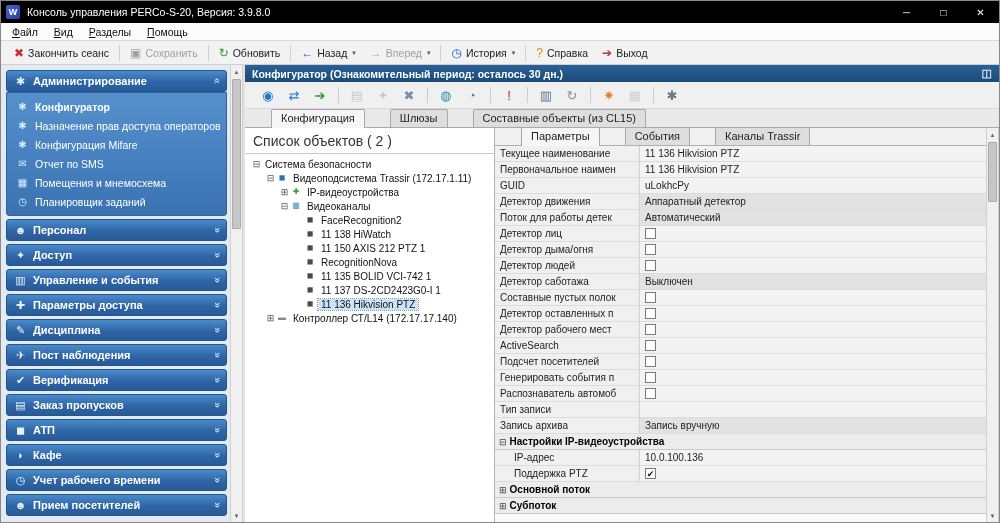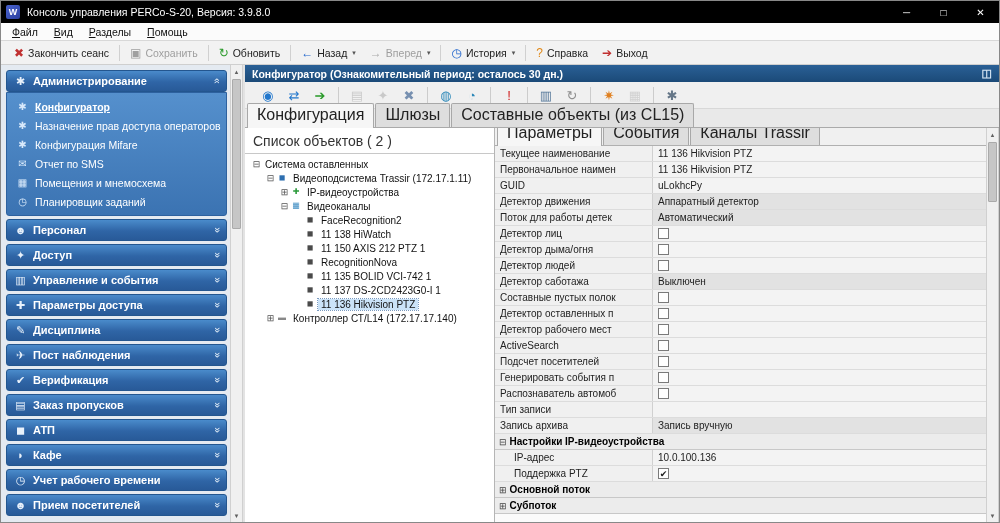--- a/index.html
+++ b/index.html
@@ -36,56 +36,56 @@
     display:flex; align-items:center; padding:0 6px; }
   .sb-ico { width:15px; font-size:11px; color:#e8f1fb; text-align:center; line-height:1; }
   .sb-lbl { flex:1; color:#fff; font-size:11px; font-weight:bold; margin-left:5px; white-space:nowrap; overflow:hidden; }
   .sb-chev { color:#e6f0fa; font-size:10px; line-height:1; }
   .sb-chev.up { transform:rotate(-90deg); }
   .sb-chev.down { transform:rotate(90deg); }
   .sb-panel { background:linear-gradient(180deg,#5590cd,#3b73b2); border-radius:0 0 3px 3px; border:1px solid #2d619f;
     margin:-3px 0 3px 0; padding:4px 0 4px 0; }
   .sb-item { height:19px; display:flex; align-items:center; padding-left:9px; gap:6px; color:#fff; font-size:10.5px; white-space:nowrap; }
   .sb-item-ico { width:13px; font-size:10px; text-align:center; color:#d8e9fb; line-height:1; }
-  .sb-item.sel .sb-item-lbl { font-weight:bold; text-decoration:underline; }
+  .sb-item.sel .sb-item-lbl { font-weight:bold; }
   
   .v-scroll { width:13px; background:#f0f0f0; border-left:1px solid #d0d0d0; border-right:1px solid #d0d0d0;
     display:flex; flex-direction:column; align-items:center; }
   .v-scroll .arrow { height:13px; width:100%; font-size:6px; color:#606060; display:flex; align-items:center; justify-content:center; }
   .v-scroll .thumb { width:9px; background:#c6c6c6; border:1px solid #aaa; border-radius:1px; }
   .v-scroll .track { flex:1; width:100%; display:flex; justify-content:center; padding-top:1px; }
   
   .main { flex:1; margin-left:2px; display:flex; flex-direction:column; background:#f0f0f0; overflow:hidden; }
   .main-header { height:17px; background:linear-gradient(180deg,#2a6096,#1b4a78); color:#fff;
     font-size:10.5px; font-weight:bold; display:flex; align-items:center; padding:0 7px;gap:36px; }
   .hdr-ico { margin-left:auto; color:#d7e6f4; font-size:11px; }
   .main-toolbar { height:27px; background:#f0f0f0; border-bottom:1px solid #d8d8d8; display:flex; align-items:center; padding:0 10px; }
   .mt-btn { width:22px; text-align:center; font-size:13px; line-height:1; margin:0 2px; }
   .mt-btn.disabled { opacity:.45; }
   .mt-sep { width:1px; height:16px; background:#ccc; margin:0 5px; }
   
   .tabs-row { height:19px; background:#e9e9e9; display:flex; align-items:flex-end; padding-left:2px; border-bottom:1px solid #aaa; }
-  .tab { padding:2px 9px 3px; font-size:16px; color:#222; background:#dedede; border:1px solid #a8a8a8; border-bottom:none;
-    border-radius:2px 2px 0 0; margin-right:1px; white-space:nowrap; }
+  .tab { padding:2px 9px 3px; font-size:11px; color:#222; background:#dedede; border:1px solid #a8a8a8; border-bottom:none;
+    border-radius:2px 2px 0 0; margin-right:1px; white-space:nowrap;margin-left:24px; }
   .tab.active { background:#f6f6f6; margin-bottom:-1px; padding-bottom:4px; }
   
   .content { flex:1; display:flex; background:#fff; overflow:hidden; }
   .tree-panel { width:250px; border-right:1px solid #b5b5b5; background:#fff; padding-top:2px; overflow:hidden; }
   .tree-title { font-size:14px; color:#333; padding:3px 8px 4px; border-bottom:1px solid #c8c8c8; margin-bottom:3px; }
   .tree-row { height:14px; display:flex; align-items:center; font-size:10px; color:#111; white-space:nowrap; }
   .tree-exp { width:11px; font-size:9px; color:#555; text-align:center; line-height:1; }
   .tree-ico { width:12px; font-size:8px; text-align:center; line-height:1; margin-right:2px; }
   .tree-lbl { padding:0 3px; }
   .tree-row.sel .tree-lbl { background:#cbe3f8; outline:1px dotted #7a9ac0; }
   
   .props-panel { flex:1; display:flex; flex-direction:column; overflow:hidden; }
   .props-tabs { height:18px; background:#f0f0f0; display:flex; align-items:flex-end; padding-left:2px; border-bottom:1px solid #b0b0b0; }
   .props-grid { flex:1; background:#fbfbfb; overflow:hidden; }
   .prop-row { display:flex; height:16px; border-bottom:1px solid #dcdcdc; background:#f3f3f3; font-size:10px; }
-  .prop-label { width:158px; padding-left:5px; border-right:1px solid #d0d0d0; color:#222; display:flex; align-items:center;
+  .prop-label { width:145px; padding-left:5px; border-right:1px solid #d0d0d0; color:#222; display:flex; align-items:center;
     white-space:nowrap; overflow:hidden; background:#f0f0f0; }
   .prop-label.indent { padding-left:19px; }
   .prop-value { flex:1; padding-left:5px; display:flex; align-items:center; color:#222; white-space:nowrap; overflow:hidden; }
   .prop-value.combo { background:#e2e2e2; }
   .prop-check { width:11px; height:11px; border:1px solid #7a7a7a; background:#fff; font-size:9px; line-height:10px;
     text-align:center; color:#222; }
   .prop-group { display:flex; align-items:center; height:16px; border-bottom:1px solid #c8c8c8; background:#ececec;
     font-size:10px; font-weight:bold; color:#000; padding-left:4px; }
   .prop-exp { font-size:9px; color:#444; margin-right:3px; font-weight:normal; }
 </style>
@@ -291,21 +291,21 @@
           <div class="tab">Составные объекты (из CL15)</div>
         </div>
 
       <div class="content">
 
         <div class="tree-panel">
           <div class="tree-title">Список объектов ( 2 )</div>
           <div id="tree">
               <div class="tree-row" style="padding-left: 6px;">
                 <span class="tree-exp">⊟</span>
-                <span class="tree-lbl">Система оставленных</span>
+                <span class="tree-lbl">Система безопасности</span>
               </div>
               <div class="tree-row" style="padding-left: 20px;">
                 <span class="tree-exp">⊟</span>
                 <span class="tree-ico" style="color: rgb(46, 111, 176);">◼</span>
                 <span class="tree-lbl">Видеоподсистема Trassir (172.17.1.11)</span>
               </div>
               <div class="tree-row" style="padding-left: 34px;">
                 <span class="tree-exp">⊞</span>
                 <span class="tree-ico" style="color: rgb(42, 154, 58);">✚</span>
                 <span class="tree-lbl">IP-видеоустройства</span>

